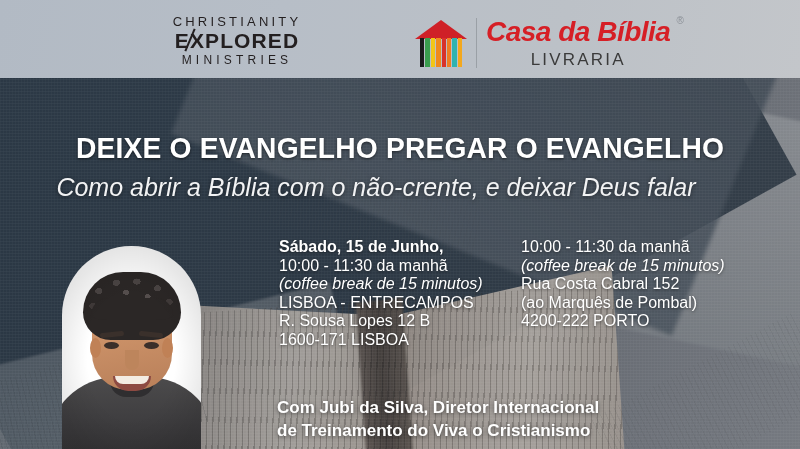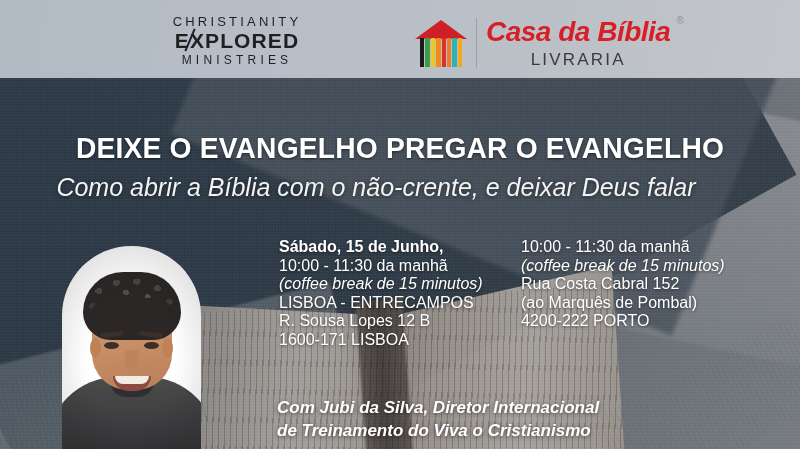--- a/index.html
+++ b/index.html
@@ -182,21 +182,21 @@
        text-shadow:0 1px 3px rgba(0,0,0,.5);}
   .col-lisboa{left:279px;top:0;}
   .col-porto{left:521px;top:0;}
   .col .ln{white-space:nowrap;}
   .col .ln.bold{font-weight:700;}
   .col .ln.ital{font-style:italic;}
 
   
   .speaker{
     position:absolute;left:277px;top:396px;z-index:6;
-    color:#ffffff;font-size:17px;font-style:italic;font-weight:700;
+    color:#ffffff;font-size:17px;font-weight:700;
     line-height:23px;text-shadow:0 1px 4px rgba(0,0,0,.55);
   }
   .speaker .ln{white-space:nowrap;}
 
   
   .portrait{
     position:absolute;left:62px;top:246px;width:139px;height:203px;
     border-radius:70px 70px 0 0;overflow:hidden;background:#ffffff;z-index:7;
   }
   .ph{position:absolute;inset:0;}

